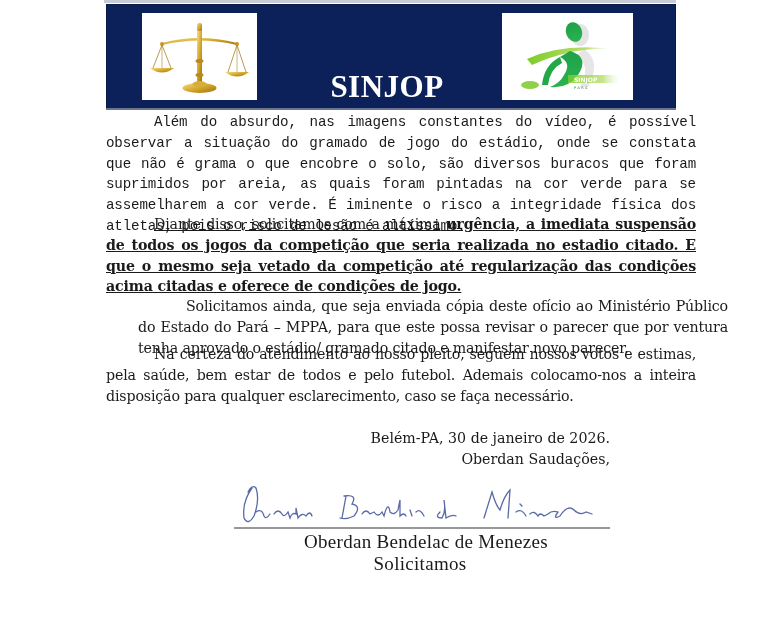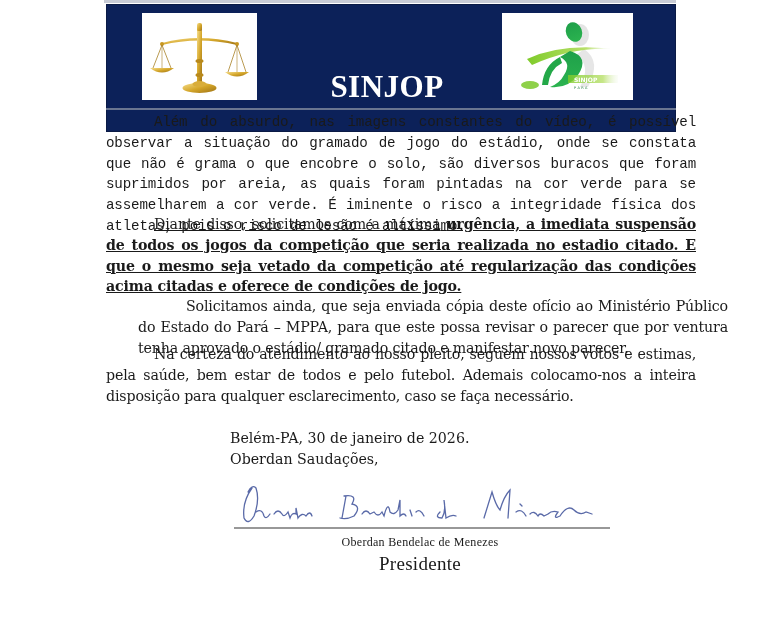--- a/index.html
+++ b/index.html
@@ -21,21 +21,21 @@
     top: 0;
     width: 572px;
     height: 3px;
     background: #c8ccd6;
   }
   .banner {
     position: absolute;
     left: 106px;
     top: 4px;
     width: 570px;
-    height: 128px;
+    height: 105px;
     background: #0c2159;
     box-sizing: border-box;
     border: 1px solid #0a1a45;
   }
   .banner-shadow {
     position: absolute;
     left: 106px;
     top: 108px;
     width: 570px;
     height: 2px;
@@ -92,46 +92,46 @@
   }
   .p1 { top: 112px; font-family: Liberation Mono, monospace; }
   .p2 { top: 214px; text-decoration: underline; }
   .p3 { top: 296px; margin-left: 32px; }
   .p4 { top: 344px; }
   .strong { font-weight: bold; }
   .closing {
     position: absolute;
     left: 230px;
     width: 380px;
-    text-align: left;
+    text-align: right;
     font-size: 14.2px;
     line-height: 20.8px;
   }
   .date { top: 428px; }
   .greeting { top: 449px; }
   .signature {
     position: absolute;
     left: 234px;
     top: 482px;
     width: 376px;
     height: 48px;
   }
   .signature svg {
     width: 100%;
     height: 100%;
     display: block;
   }
   .signer-name {
     position: absolute;
-    left: 230px;
+    left: 236px;
     top: 531px;
     width: 380px;
     text-align: center;
     font-family: "Liberation Serif", "DejaVu Serif", serif;
-    font-size: 12px;
+    font-size: 19px;
     line-height: 22px;
     color: #1a1a1a;
     letter-spacing: 0.3px;
   }
   .signer-title {
     position: absolute;
     left: 230px;
     top: 553px;
     width: 380px;
     text-align: center;
@@ -248,13 +248,13 @@
       <path d="M206 30 Q200 36 208 36 Q212 30 210 18 L212 36 Q218 32 222 34"></path>
 
       <path d="M250 36 L258 10 Q262 24 266 28 Q270 14 276 8 L274 36"></path>
       <path d="M282 30 Q288 26 292 34 M286 22 L288 24 M296 32 Q300 28 304 34 Q306 30 310 34 L314 32 Q318 28 324 30 Q318 38 326 34 Q334 22 340 28 Q346 34 352 30 L358 32"></path>
     </g>
     <line x1="0" y1="46" x2="376" y2="46" stroke="#333333" stroke-width="1.2"></line>
   </svg>
 </div>
 
 <div class="signer-name">Oberdan Bendelac de Menezes</div>
-<div class="signer-title">Presidente</div>
+<div class="signer-title">Solicitamos</div>
 
 </body></html>

